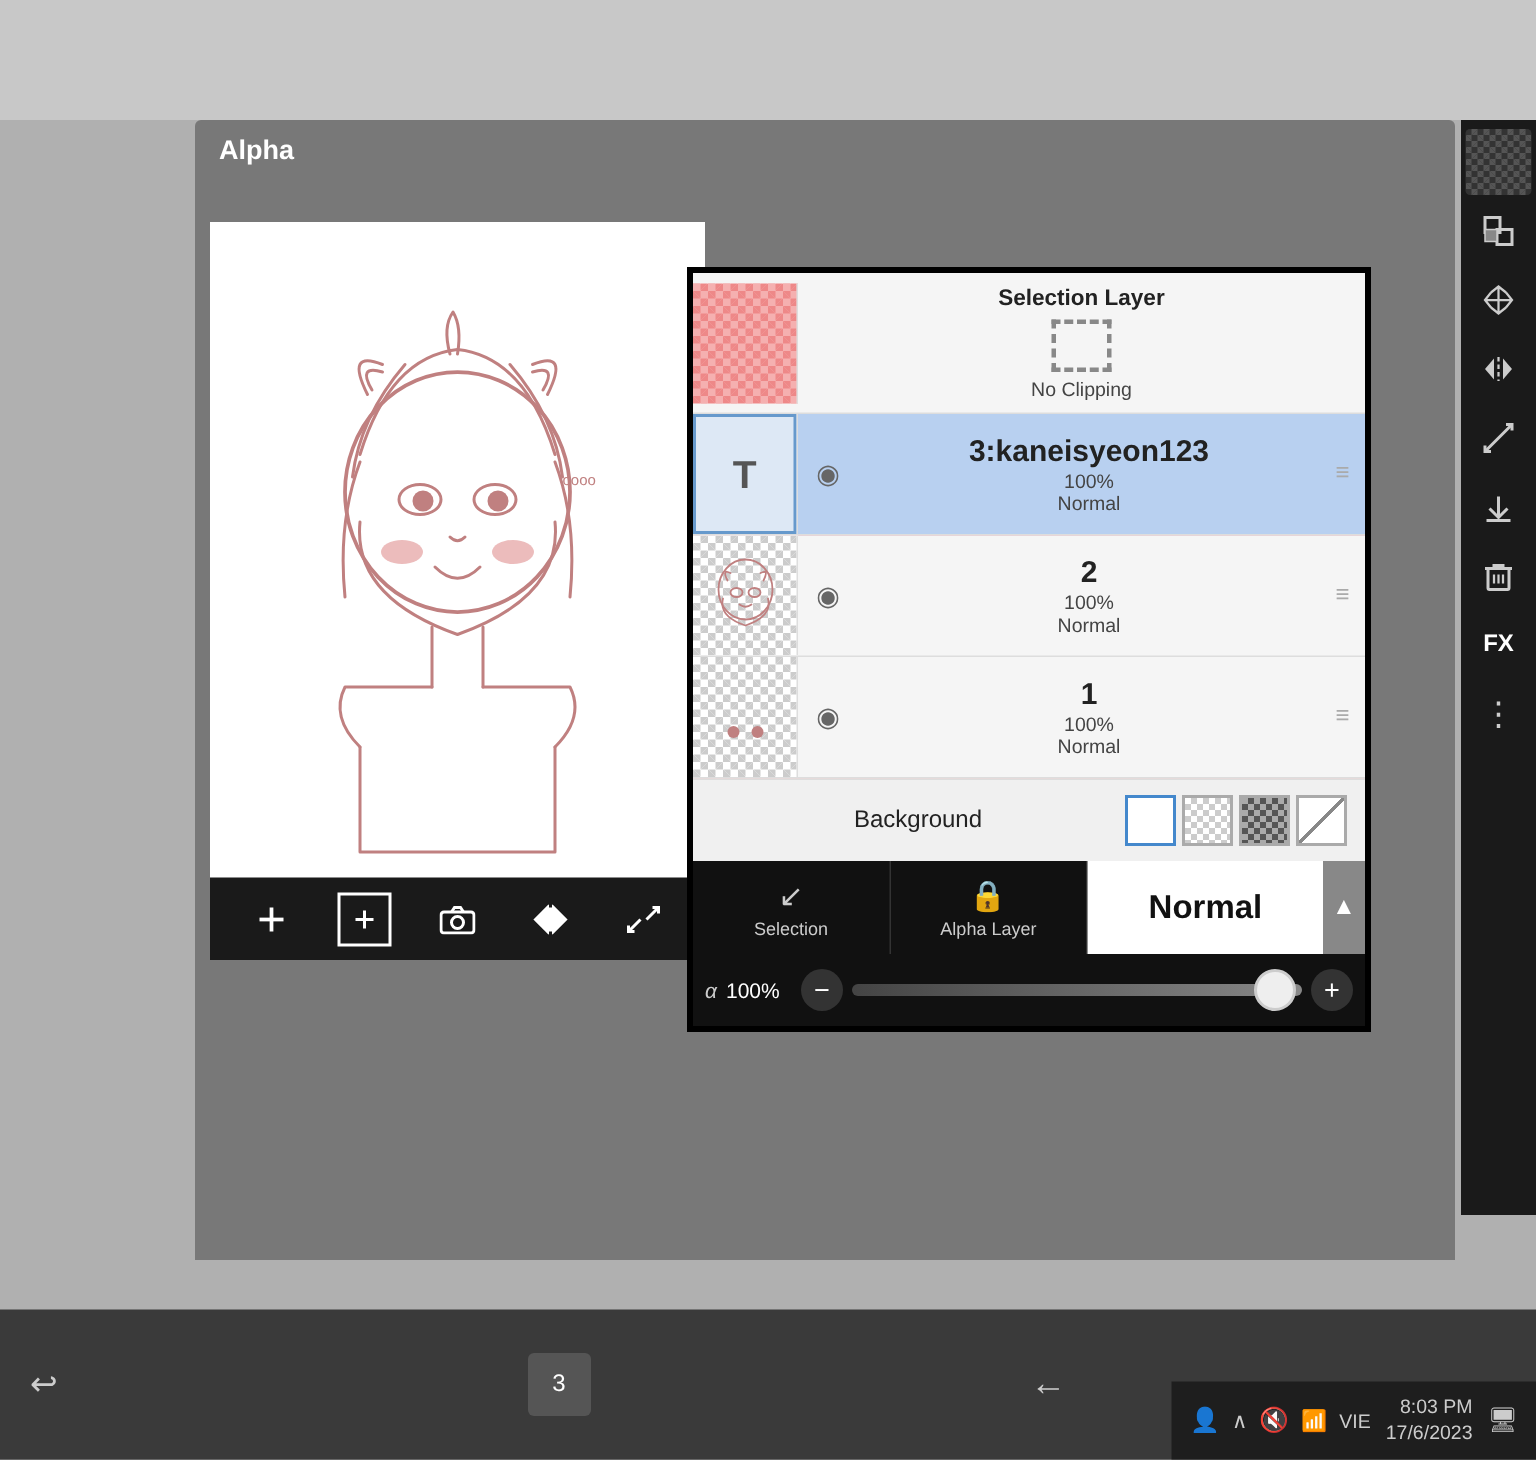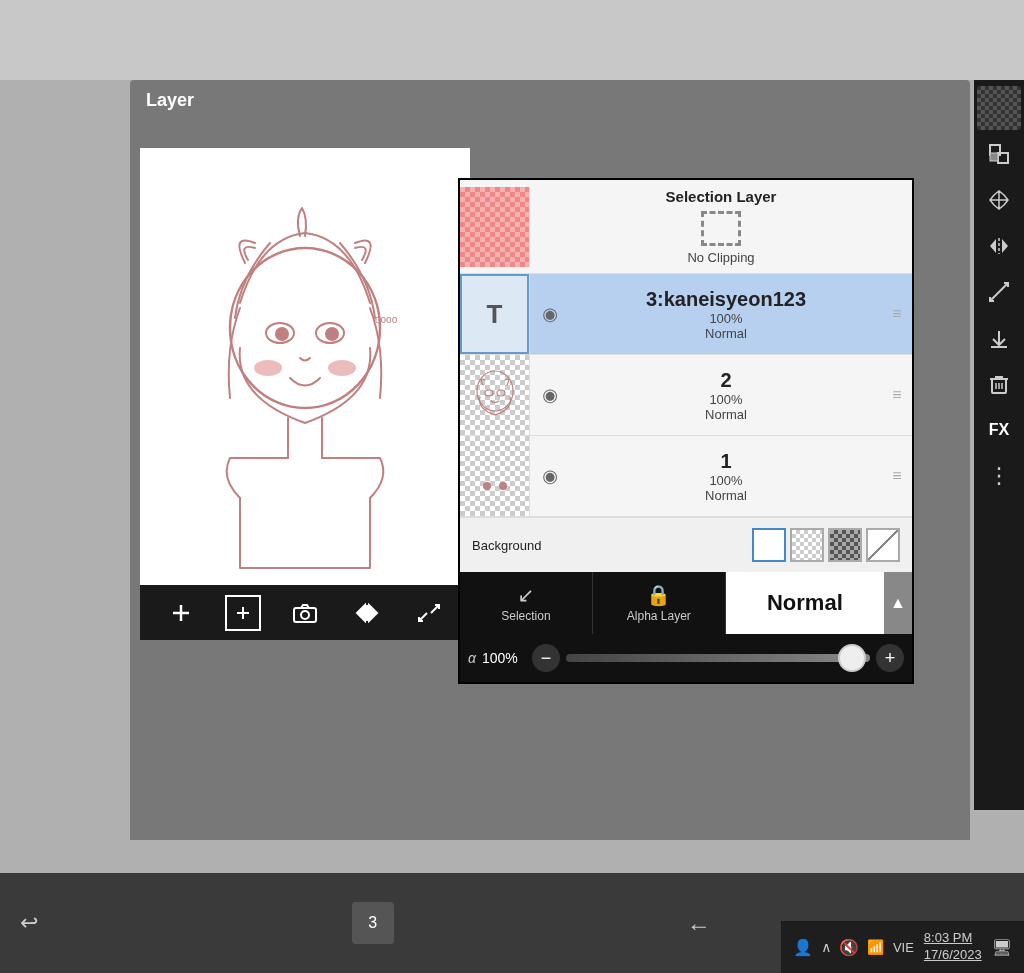--- a/index.html
+++ b/index.html
@@ -248,23 +248,24 @@
     .background-row {
       display: flex;
       align-items: center;
       height: 55px;
       padding: 0 12px;
       background: #f0f0f0;
       border-top: 1px solid #ddd;
     }
 
     .background-label {
-      font-size: 13px;
+      font-size: 16px;
       color: #222;
       flex: 1;
+      text-align: center;
     }
 
     .bg-swatches {
       display: flex;
       gap: 4px;
       align-items: center;
     }
 
     .bg-swatch {
       width: 34px;
@@ -511,43 +512,43 @@
 
     .tray-icons {
       display: flex;
       align-items: center;
       gap: 8px;
       color: #ccc;
       font-size: 14px;
     }
 
     .tray-time {
+      text-align: right;
       color: #ccc;
       font-size: 13px;
       line-height: 1.3;
-      text-decoration: underline;
     }
 
     
     .layers-container {
       position: absolute;
       top: 178px;
       left: 458px;
       width: 456px;
       background: #ef4444;
-      border: 2px solid #000000;
+      border: 4px solid #000000;
     }
   </style>
 </head>
 <body>
 
 <div class="top-bar"></div>
 
 <div class="main-panel">
-  <div class="panel-title">Layer</div>
+  <div class="panel-title">Alpha</div>
 
   <div class="canvas-area">
     <div class="drawing-placeholder">
 
       <svg viewBox="0 0 330 490" class="drawing-svg">
 
         <g fill="none" stroke="#c08080" stroke-width="2" stroke-linecap="round" stroke-linejoin="round">
 
           <ellipse cx="165" cy="180" rx="75" ry="80" stroke-width="2.5"></ellipse>
 

